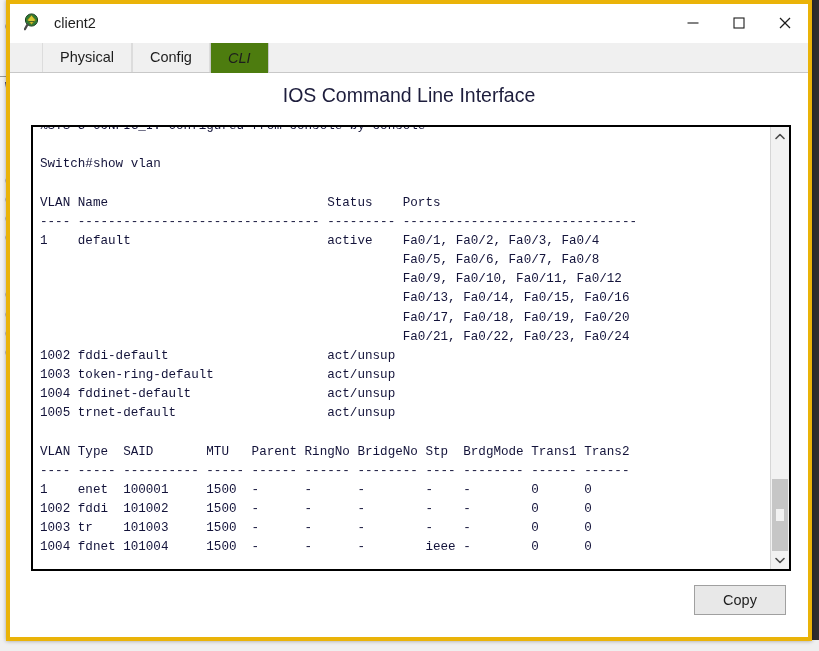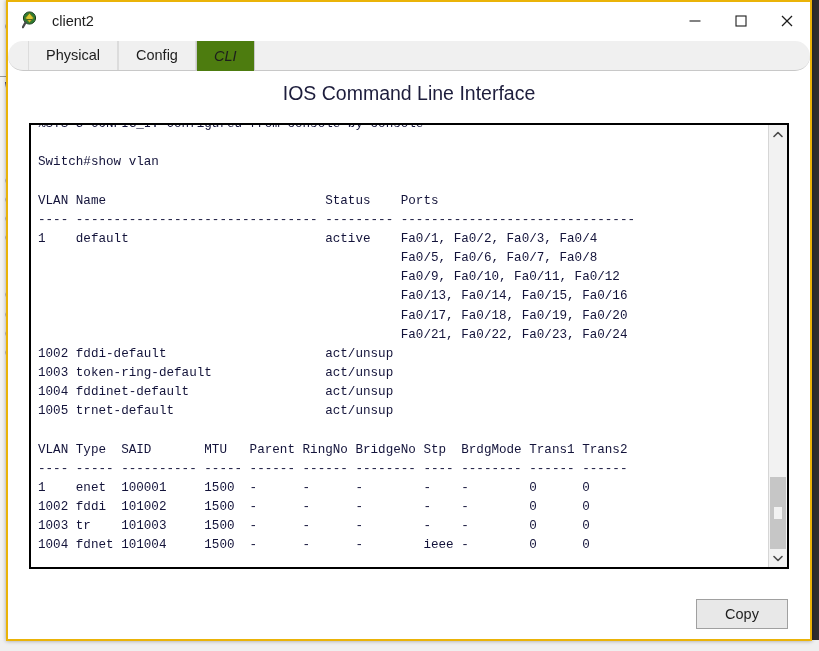--- a/index.html
+++ b/index.html
@@ -56,21 +56,21 @@
   }
 
   
   #client-window {
     position: absolute;
     left: 6px;
     top: 0px;
     width: 806px;
     height: 641px;
     background: #ffffff;
-    border: 2px solid #eab308;
+    border: 4px solid #eab308;
     box-sizing: border-box;
     box-shadow: 0 0 4px rgba(0,0,0,0.35);
   }
 
   
   #title-bar {
     height: 38px;
     display: flex;
     align-items: center;
     background: #ffffff;
@@ -106,23 +106,22 @@
   }
   .win-ctl svg { display: block; }
 
   
   #tab-strip {
     height: 30px;
     background: #f0f0f0;
     border-bottom: 1px solid #c8c8c8;
     display: flex;
     align-items: flex-end;
-    padding-left: 20px;
-    box-sizing: border-box;
-    border-radius: 15px;
+    padding-left: 32px;
+    box-sizing: border-box;
   }
   .tab {
     height: 29px;
     line-height: 29px;
     padding: 0 17px;
     font-size: 14.5px;
     color: #1d1d1d;
     background: #f0f0f0;
     border-left: 1px solid #dcdcdc;
     border-right: 1px solid #dcdcdc;
@@ -214,21 +213,21 @@
     left: 4px; right: 4px;
     top: 30px;
     height: 12px;
     background: #f2f2f2;
   }
 
   
   #button-row {
     position: absolute;
     right: 22px;
-    top: 528px;
+    top: 512px;
     display: flex;
     gap: 32px;
   }
   .dlg-button {
     width: 92px;
     height: 30px;
     background: #e8e8e8;
     border: 1px solid #a0a0a0;
     font-size: 14.5px;
     color: #1d1d1d;

